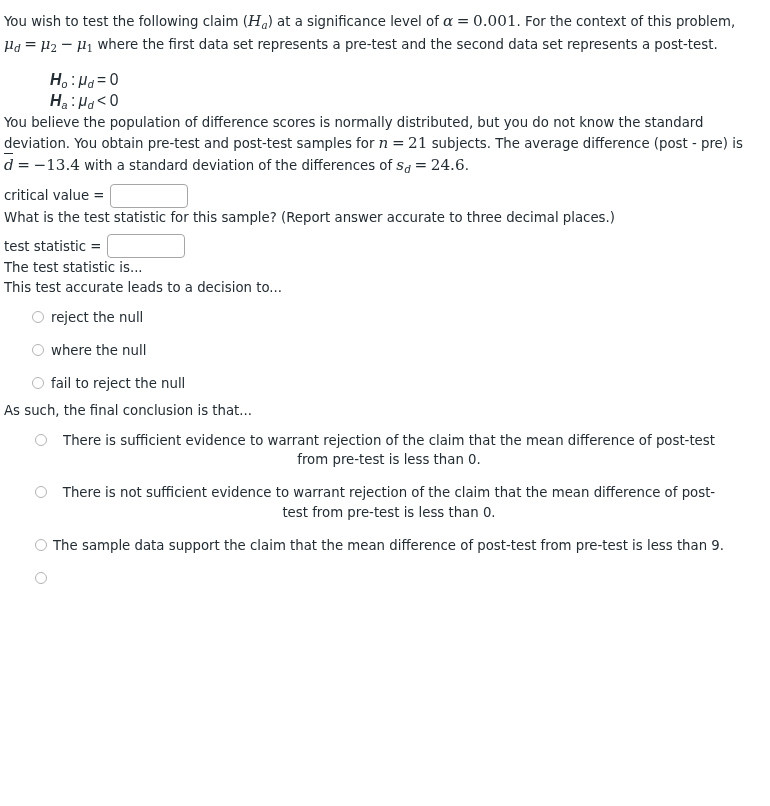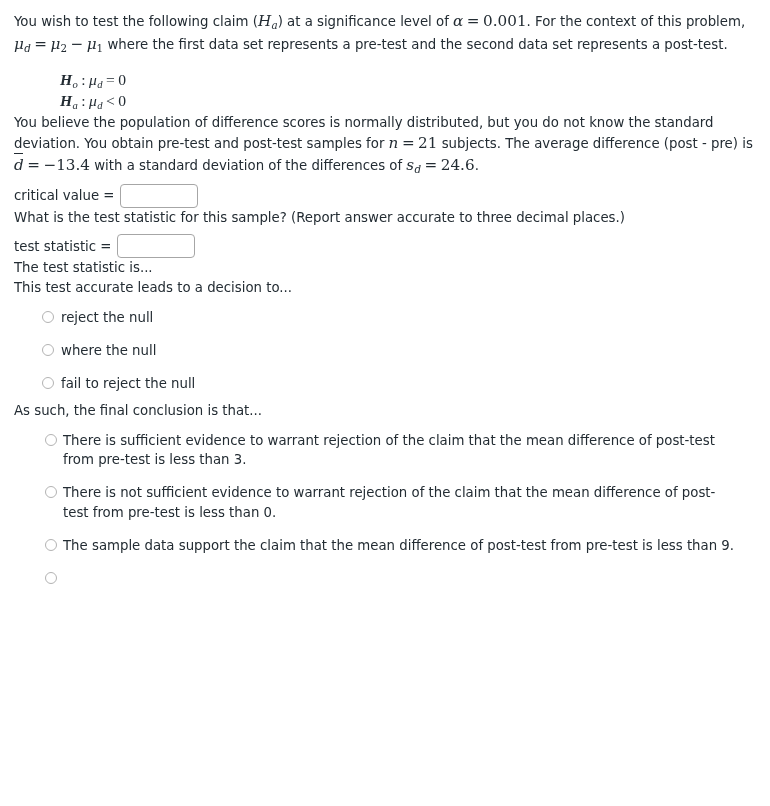--- a/index.html
+++ b/index.html
@@ -10,21 +10,21 @@
   body {
     width: 770px;
     height: 806px;
     font-family: "DejaVu Sans", sans-serif;
     color: #232c33;
     font-size: 13.3px;
     line-height: 1.45;
     overflow: hidden;
   }
   .page {
-    padding: 10px 14px 0 14px;
+    padding: 10px 14px 0 4px;
     box-sizing: border-box;
     width: 770px;
   }
   p.para {
     margin: 0 0 0 0;
     max-width: 742px;
   }
   .mth {
     font-family: "DejaVu Serif", serif;
     font-size: 15.2px;
@@ -57,21 +57,21 @@
     top: -0.07em;
     border-top: 1.1px solid #232c33;
   }
 
   
   .hyp {
     margin: 14px 0 0 0;
     padding-left: 46px;
   }
   .hyp .line {
-    font-family: Liberation Serif, serif;
+    font-family: Liberation Sans, sans-serif;
     font-size: 15.6px;
     line-height: 1.28;
     white-space: nowrap;
   }
   .hyp .hsym { font-style: italic; font-weight: bold; }
 
   .q { margin-top: 22px; }
   .q2 { margin-top: 21px; }
 
   .answer-row {
@@ -113,21 +113,21 @@
     border-radius: 50%;
     background: #fff;
     margin-top: 3px;
     box-sizing: border-box;
   }
   .opt-label {
     margin-left: 7px;
     max-width: 672px;
   }
   .opt.wide .opt-label { margin-left: 6px; }
-  .opt-spaced { padding-top: 7px; padding-bottom: 7px; }
+  .opt-spaced { padding-top: 7px; padding-bottom: 7px; text-align: center; }
 </style>
 </head>
 <body>
 
 <div class="page">
 
   <p class="para"><span>You wish to test the following claim (</span><span class="mth"><span class="mi">H</span><span class="sub">a</span></span><span>) at a significance level of </span><span class="mth"><span class="mi">α</span><span class="op">=</span><span class="mn">0.001</span></span><span>. For the context of this problem, </span><span class="mth"><span class="mi">μ</span><span class="sub">d</span><span class="op">=</span><span class="mi">μ</span><span class="subup">2</span><span class="op">−</span><span class="mi">μ</span><span class="subup">1</span></span><span> where the first data set represents a pre-test and the second data set represents a post-test.</span></p>
 
   <div class="hyp">
     <div class="line"><span class="hsym">H</span><span class="sub">o</span><span class="op">:</span><span class="mi">μ</span><span class="sub">d</span><span class="op">=</span><span class="mn">0</span></div>
@@ -162,21 +162,21 @@
     <div class="opt opt-spaced">
       <span class="radio"></span>
       <span class="opt-label">fail to reject the null</span>
     </div>
   </div>
 
   <p class="para prompt-tight">As such, the final conclusion is that...</p>
   <div class="options">
     <div class="opt wide opt-spaced">
       <span class="radio"></span>
-      <span class="opt-label">There is sufficient evidence to warrant rejection of the claim that the mean difference of post-test from pre-test is less than 3.</span>
+      <span class="opt-label">There is sufficient evidence to warrant rejection of the claim that the mean difference of post-test from pre-test is less than 0.</span>
     </div>
     <div class="opt wide opt-spaced">
       <span class="radio"></span>
       <span class="opt-label">There is not sufficient evidence to warrant rejection of the claim that the mean difference of post-test from pre-test is less than 0.</span>
     </div>
     <div class="opt wide opt-spaced">
       <span class="radio"></span>
       <span class="opt-label">The sample data support the claim that the mean difference of post-test from pre-test is less than 9.</span>
     </div>
     <div class="opt wide opt-spaced">

